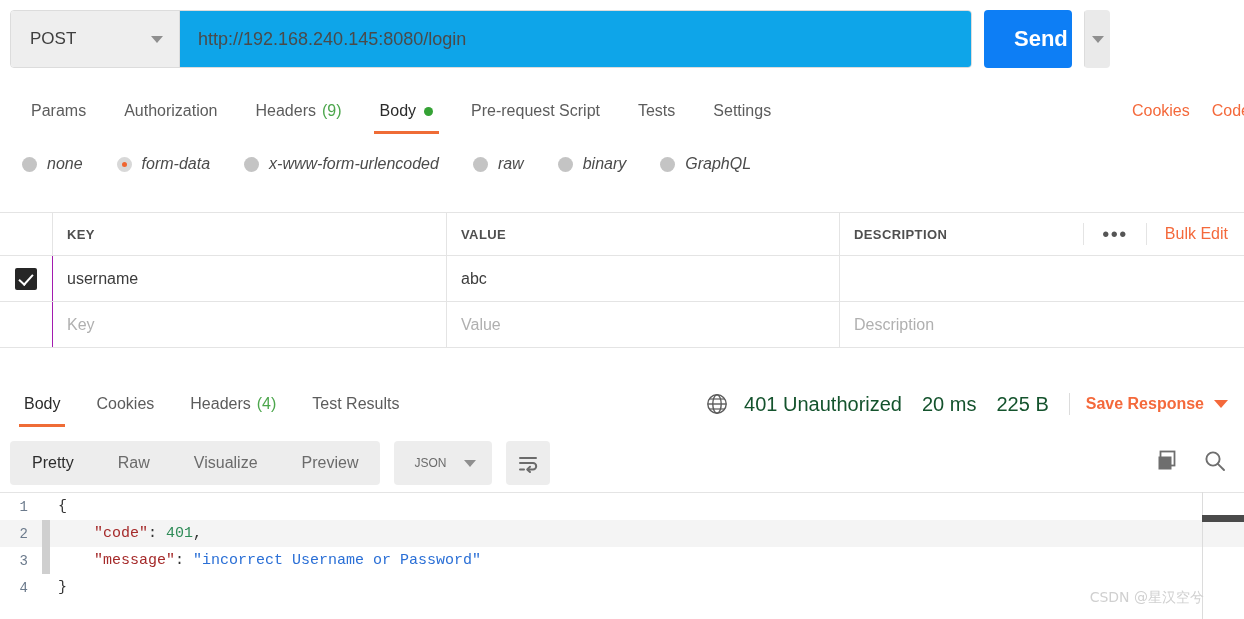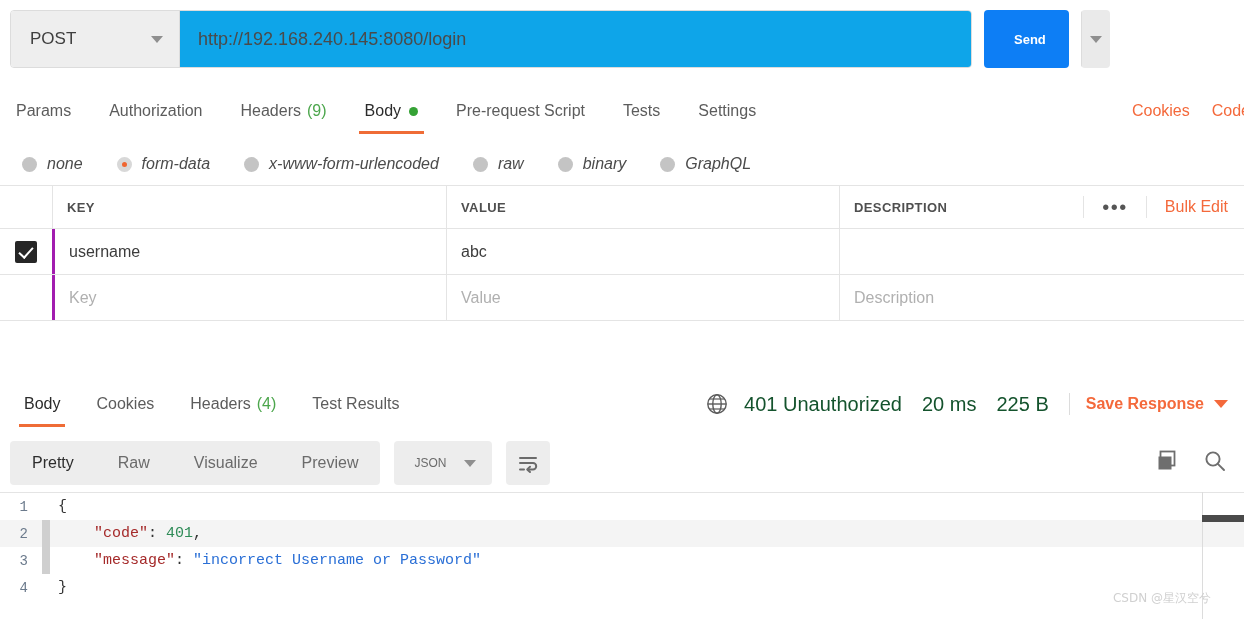--- a/index.html
+++ b/index.html
@@ -71,21 +71,21 @@
   .send-group {
     display: flex;
     margin-left: 12px;
     height: 58px;
     border-radius: 4px;
     overflow: hidden;
   }
   .send-btn {
     background: #0d7ef5;
     color: #ffffff;
-    font-size: 13px;
+    font-size: 22px;
     font-weight: bold;
     border: none;
     padding: 4px 30px;
     cursor: pointer;
     font-family: "Liberation Sans", sans-serif;
   }
   .send-caret-btn {
     background: #0d7ef5;
     border: none;
     border-left: 1px solid #2c8ef7;
@@ -125,21 +125,21 @@
     display: flex; align-items: center; justify-content: center;
   }
 
   
   .req-tabs {
     position: absolute;
     left: 0; top: 88px;
     width: 1028px; height: 46px;
     display: flex;
     align-items: center;
-    padding-left: 16px;
+    padding-left: 31px;
     box-sizing: border-box;
   }
   .rtab {
     font-size: 16px;
     color: #5c5c5c;
     margin-right: 38px;
     position: relative;
     height: 46px;
     display: flex;
     align-items: center;
@@ -215,40 +215,40 @@
     left: 2px; top: 2px;
     width: 5px; height: 5px;
     border-radius: 50%;
     background: #ef6530;
   }
   .radio-label { font-size: 16px; color: #4b4b4b; }
 
   
   .kv-table {
     position: absolute;
-    left: 0; top: 185px;
+    left: 0; top: 212px;
     width: 1244px;
   }
   .kv-head {
     display: flex;
     height: 44px;
     border-top: 1px solid #e4e4e4;
     border-bottom: 1px solid #e4e4e4;
     align-items: center;
     box-sizing: border-box;
   }
   .kv-row {
     display: flex;
     height: 46px;
     border-bottom: 1px solid #e4e4e4;
     align-items: center;
     box-sizing: border-box;
   }
   .c-check { width: 52px; flex: 0 0 52px; display: flex; align-items: center; justify-content: center; height: 100%; }
-  .c-key   { width: 394px; flex: 0 0 394px; border-left: 3px solid #a21caf; height: 100%; display: flex; align-items: center; padding-left: 14px; box-sizing: border-box; }
+  .c-key   { width: 394px; flex: 0 0 394px; border-left: 1px solid #a21caf; height: 100%; display: flex; align-items: center; padding-left: 14px; box-sizing: border-box; }
   .c-val   { width: 393px; flex: 0 0 393px; border-left: 1px solid #e4e4e4; height: 100%; display: flex; align-items: center; padding-left: 14px; box-sizing: border-box; }
   .c-desc  { flex: 1; border-left: 1px solid #e4e4e4; height: 100%; display: flex; align-items: center; padding-left: 14px; box-sizing: border-box; }
   .kv-head .c-key, .kv-head .c-val, .kv-head .c-desc { border-left: 1px solid #e4e4e4; }
   .colhdr {
     font-size: 13px;
     font-weight: bold;
     color: #4f4f4f;
     letter-spacing: 0.4px;
   }
   .cell-text { font-size: 16px; color: #3c3c3c; }
@@ -457,23 +457,23 @@
   }
   .code-scrollbar {
     position: absolute;
     right: 0; top: 515px;
     width: 42px; height: 7px;
     background: #4a4a4a;
   }
 
   .watermark {
     position: absolute;
-    right: 33px; bottom: 12px;
+    right: 40px; bottom: 12px;
     color: #d0d0d0;
-    font-size: 12px;
+    font-size: 14px;
     font-family: "DejaVu Sans", sans-serif;
     pointer-events: none;
   }
 </style>
 </head>
 <body>
 
 <div class="urlbar">
   <div class="method-url">
     <div class="method-box">

